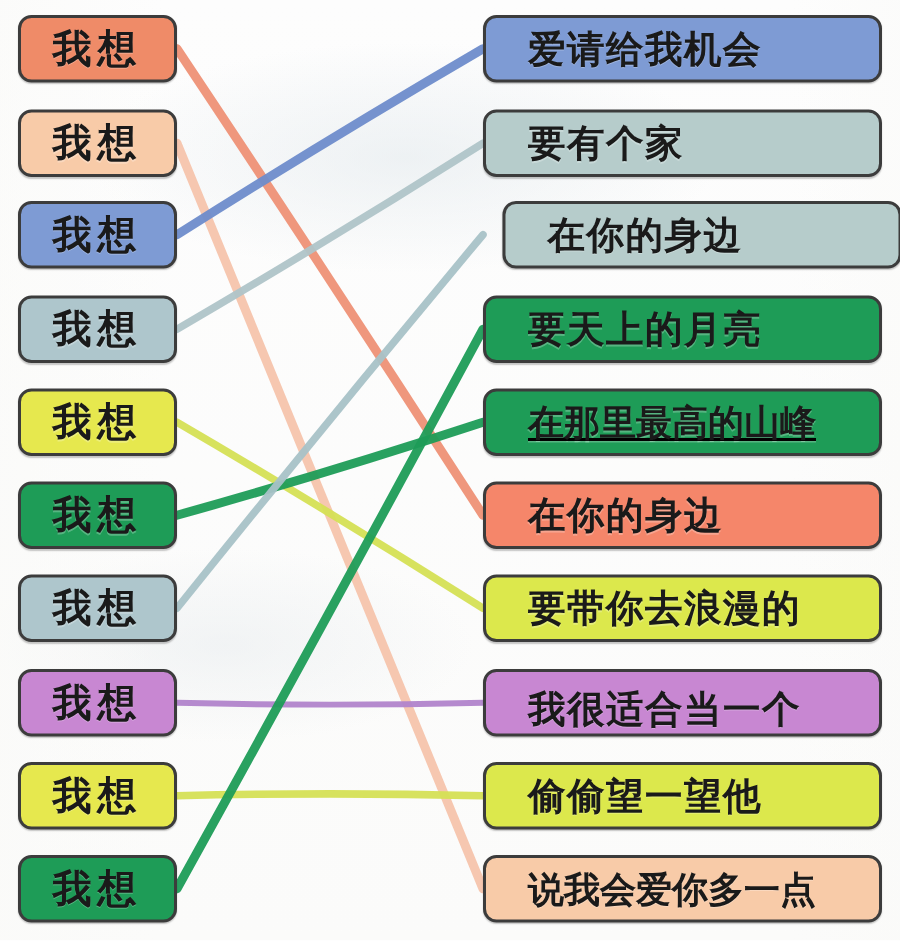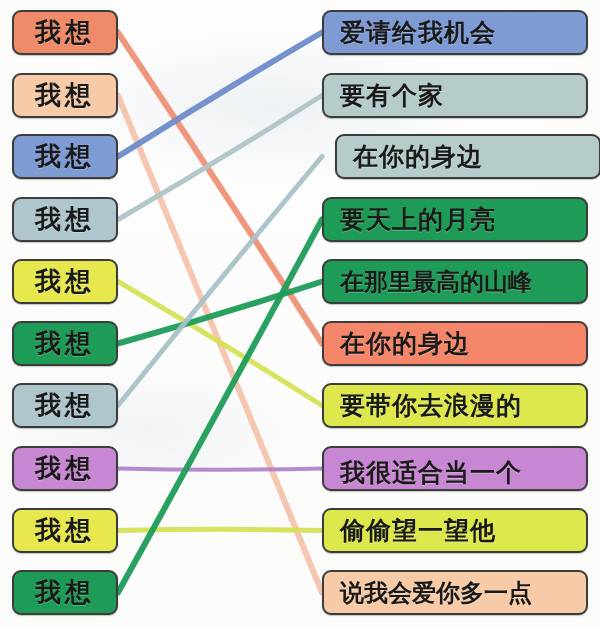--- a/index.html
+++ b/index.html
@@ -49,21 +49,21 @@
     text-shadow:0 1px 0 rgba(255,255,255,.25);
   }
   .left-card{
     left:12px;width:106px;height:45px;
     justify-content:center;
   }
   .left-card .txt{font-size:26px;letter-spacing:4px;}
   .right-card{
     left:322px;width:266px;height:45px;
     justify-content:flex-start;
-    padding-left:16px;
+    padding-left:28px;
   }
   .right-card .txt{font-size:25px;letter-spacing:1px;}
   .right-card.long .txt{font-size:24px;letter-spacing:0px;}
 </style>
 </head>
 <body>
 
 <div id="stage">
 
   <svg id="wires" viewBox="0 0 600 627" preserveAspectRatio="none">
@@ -119,21 +119,21 @@
       </div>
       <div class="card right-card" id="card-R2" style="top: 73px; background: rgb(182, 204, 203); border-color: rgb(60, 60, 60);">
         <span class="txt">要有个家</span>
       </div>
       <div class="card right-card" id="card-R3" style="top: 134px; background: rgb(182, 204, 203); border-color: rgb(60, 60, 60); margin-left: 13px;">
         <span class="txt">在你的身边</span>
       </div>
       <div class="card right-card" id="card-R4" style="top: 197px; background: rgb(30, 156, 87); border-color: rgb(60, 60, 60);">
         <span class="txt">要天上的月亮</span>
       </div>
-      <div class="card right-card long" id="card-R5" style="top: 259px; background: rgb(30, 156, 87); border-color: rgb(60, 60, 60);">
+      <div class="card right-card long" id="card-R5" style="top: 259px; background: rgb(30, 156, 87); border-color: rgb(60, 60, 60); text-decoration: underline;">
         <span class="txt">在那里最高的山峰</span>
       </div>
       <div class="card right-card" id="card-R6" style="top: 321px; background: rgb(245, 134, 106); border-color: rgb(60, 60, 60);">
         <span class="txt">在你的身边</span>
       </div>
       <div class="card right-card" id="card-R7" style="top: 383px; background: rgb(220, 232, 76); border-color: rgb(60, 60, 60);">
         <span class="txt">要带你去浪漫的</span>
       </div>
       <div class="card right-card" id="card-R8" style="top: 446px; background: rgb(200, 135, 210); border-color: rgb(60, 60, 60); align-items: flex-end;">
         <span class="txt">我很适合当一个</span>

